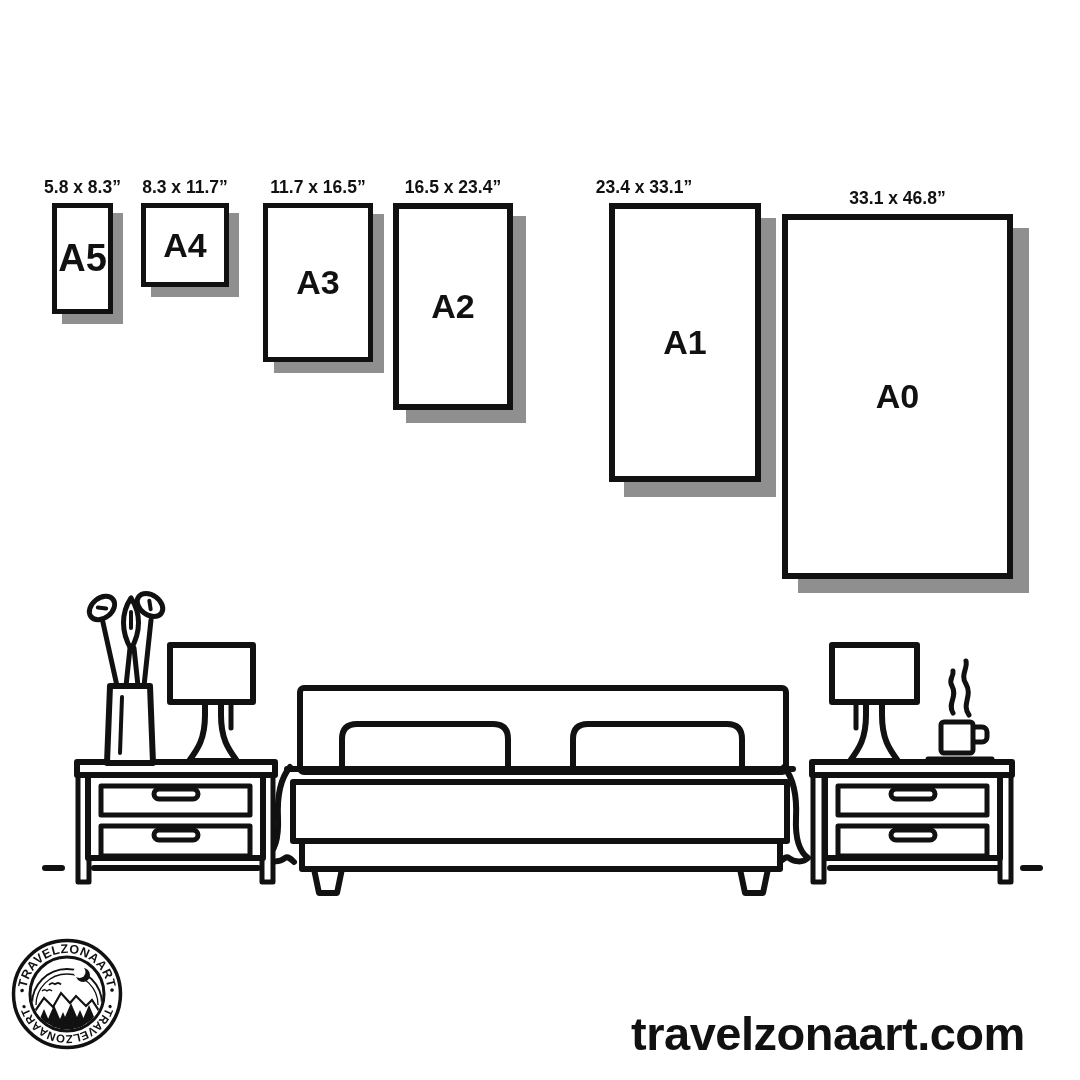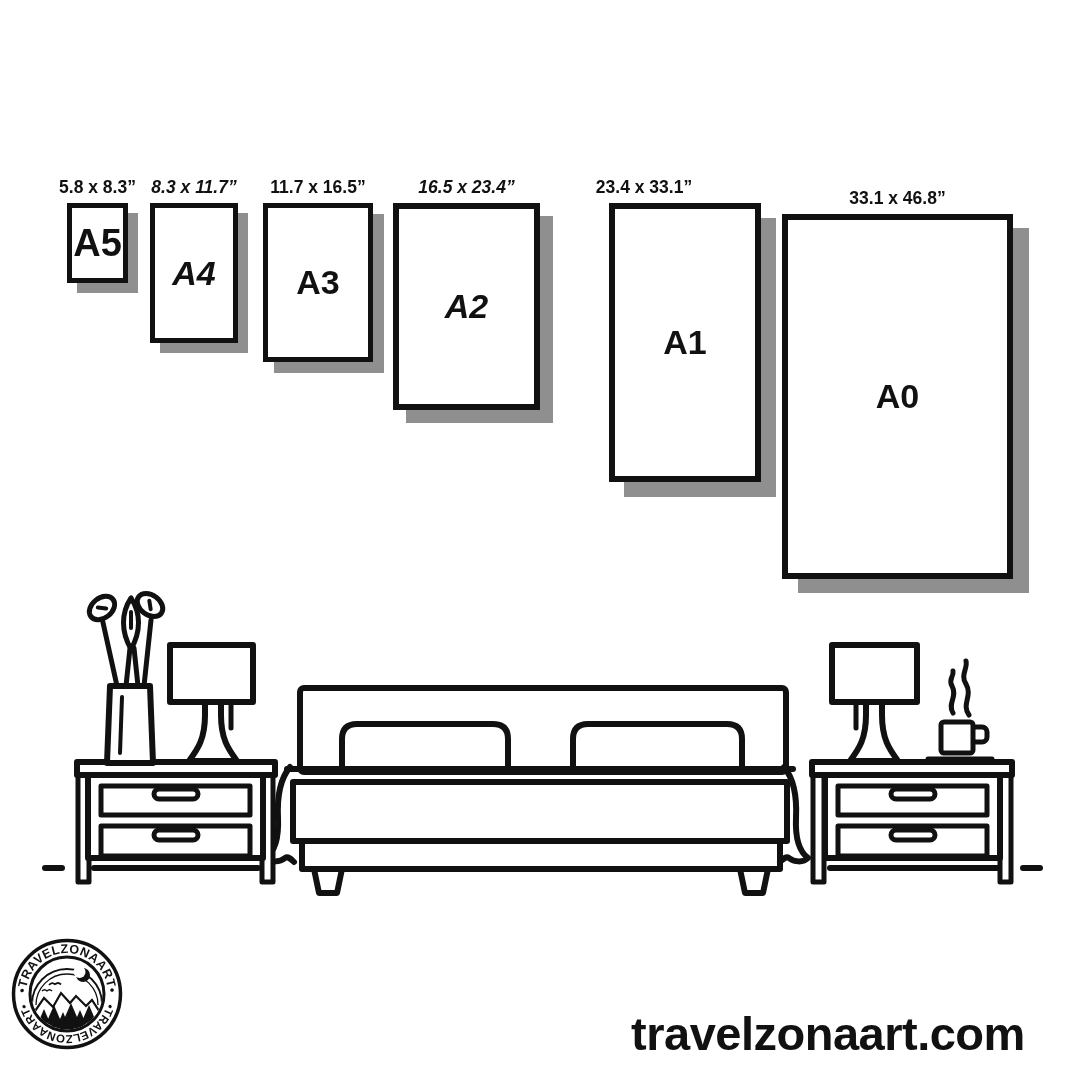--- a/index.html
+++ b/index.html
@@ -32,28 +32,28 @@
     white-space:nowrap;
     font-size:17.5px;font-weight:bold;color:var(--ink);
   }
   .paper{
     width:100%;height:100%;
     background:var(--bg);
     border:5px solid var(--ink);
     display:flex;align-items:center;justify-content:center;
   }
   .code{font-weight:bold;font-size:34px;color:var(--ink);}
-  .c-a5{left:67px;top:203px;width:61px;height:80px;}
+  .c-a5{left:52px;top:203px;width:61px;height:111px;}
   .c-a5 .paper{box-shadow:10px 10px 0 0 var(--shadow);}
   .c-a5 .code{font-size:38px;}
-  .c-a4{left:150px;top:203px;width:88px;height:140px;font-style:italic;}
+  .c-a4{left:141px;top:203px;width:88px;height:84px;}
   .c-a4 .paper{box-shadow:10px 10px 0 0 var(--shadow);}
   .c-a3{left:263px;top:203px;width:110px;height:159px;}
   .c-a3 .paper{box-shadow:11px 11px 0 0 var(--shadow);}
-  .c-a2{left:393px;top:203px;width:147px;height:207px;font-style:italic;}
+  .c-a2{left:393px;top:203px;width:120px;height:207px;}
   .c-a2 .paper{border-width:6px;box-shadow:13px 13px 0 0 var(--shadow);}
   .c-a1{left:568px;top:203px;width:152px;height:279px;}
   .c-a1 .paper{border-width:6px;box-shadow:15px 15px 0 0 var(--shadow);margin-left:41px;}
   .c-a0{left:782px;top:214px;width:231px;height:365px;}
   .c-a0 .paper{border-width:6px;box-shadow:16px 14px 0 0 var(--shadow);}
   
   .scene{position:absolute;left:0;top:0;}
   .logo{position:absolute;left:9px;top:936px;}
   .website{
     position:absolute;left:550px;top:1006px;width:556px;

